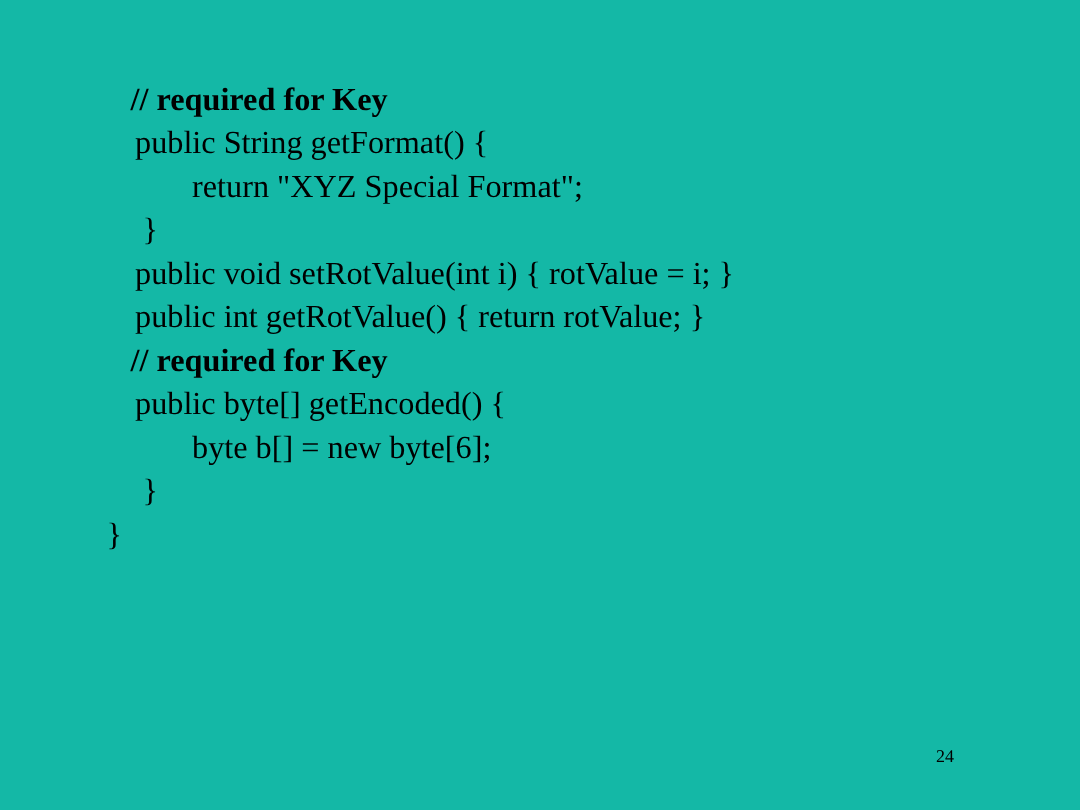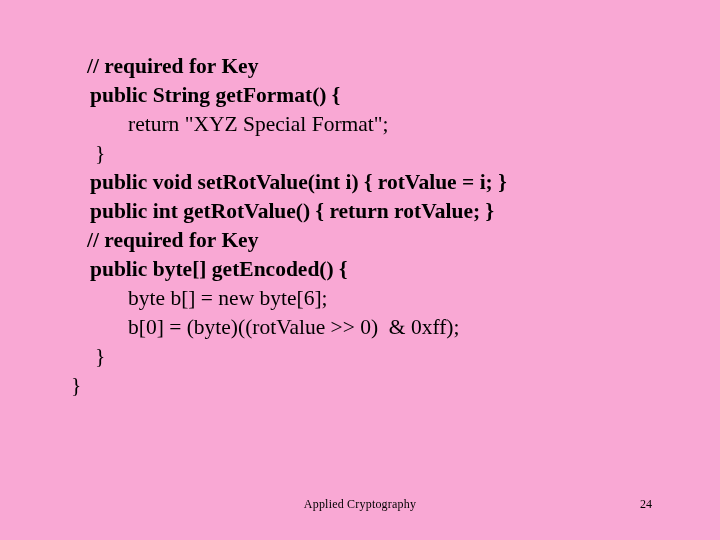--- a/index.html
+++ b/index.html
@@ -43,21 +43,21 @@
     color: #000000;
     letter-spacing: 0px;
   }
 
   .code-line.bold {
     font-weight: bold;
   }
 
   
   .ind-cmt   { padding-left: 87px; }
-  .ind-0     { padding-left: 90px; font-weight: bold; }
+  .ind-0     { padding-left: 90px; }
   .ind-1     { padding-left: 128px; }
   .ind-brace { padding-left: 95px; }
   .ind-outer { padding-left: 71px; }
 
   
   #footer-title {
     position: absolute;
     left: 0;
     top: 496px;
     width: 720px;
@@ -72,40 +72,37 @@
   #footer-pagenum {
     position: absolute;
     left: 624px;
     top: 496px;
     width: 60px;
     text-align: left;
     font-size: 12px;
     line-height: 16px;
     font-family: "Liberation Serif", "DejaVu Serif", serif;
     color: #000000;
-    margin-left: 16px;
   }
 </style>
 </head>
 <body style="background: rgb(255, 255, 255); color: rgb(0, 0, 0);">
 
-<div id="slide" style="background: #f9a8d4;">
+<div id="slide" style="background: #14b8a6;">
 
   <div id="code-block">
       <div class="code-line ind-cmt bold">// required for Key</div>
       <div class="code-line ind-0">public String getFormat() {</div>
       <div class="code-line ind-1">return "XYZ Special Format";</div>
       <div class="code-line ind-brace">}</div>
       <div class="code-line ind-0">public void setRotValue(int i) { rotValue = i; }</div>
       <div class="code-line ind-0">public int getRotValue() { return rotValue; }</div>
       <div class="code-line ind-cmt bold">// required for Key</div>
       <div class="code-line ind-0">public byte[] getEncoded() {</div>
       <div class="code-line ind-1">byte b[] = new byte[6];</div>
-      <div class="code-line ind-1">b[0] = (byte)((rotValue &gt;&gt; 0)  &amp; 0xff);</div>
       <div class="code-line ind-brace">}</div>
       <div class="code-line ind-outer">}</div>
     </div>
 
-  <div id="footer-title">Applied Cryptography</div>
 
   <div id="footer-pagenum">24</div>
 
 </div>
 
 </body></html>

